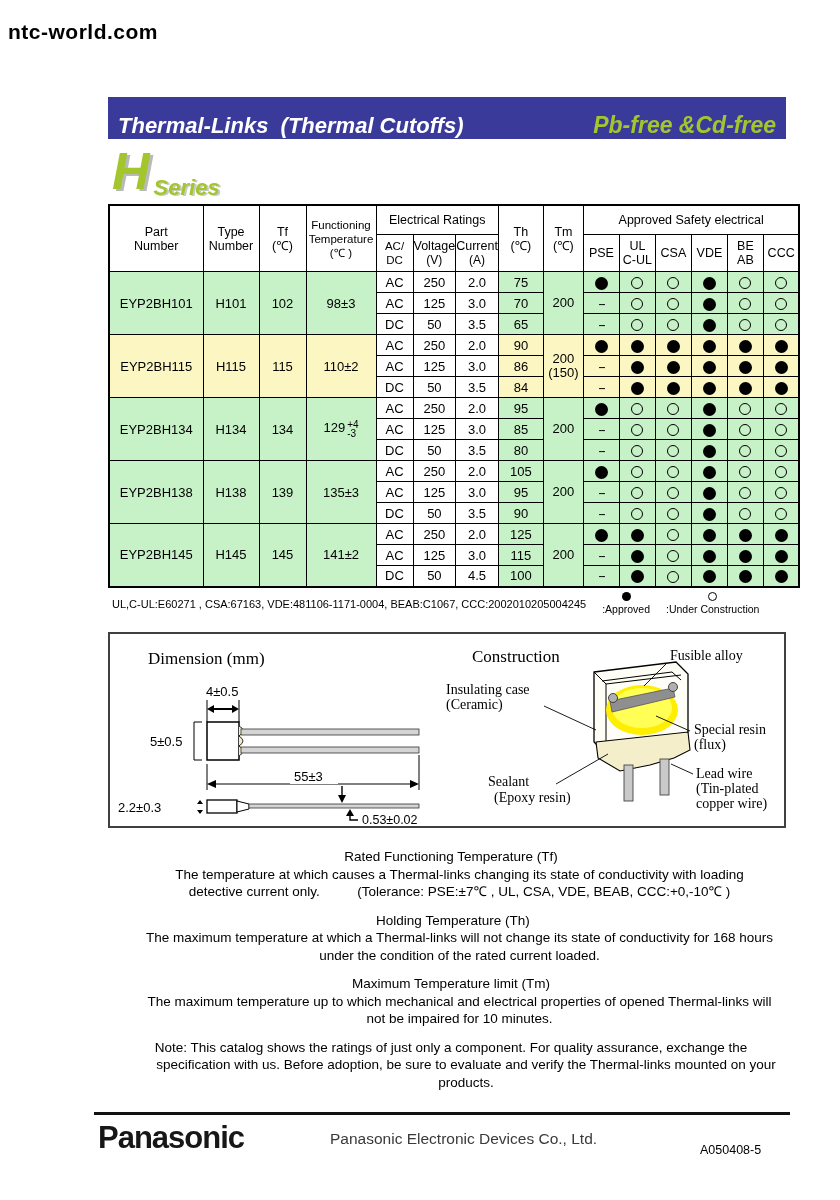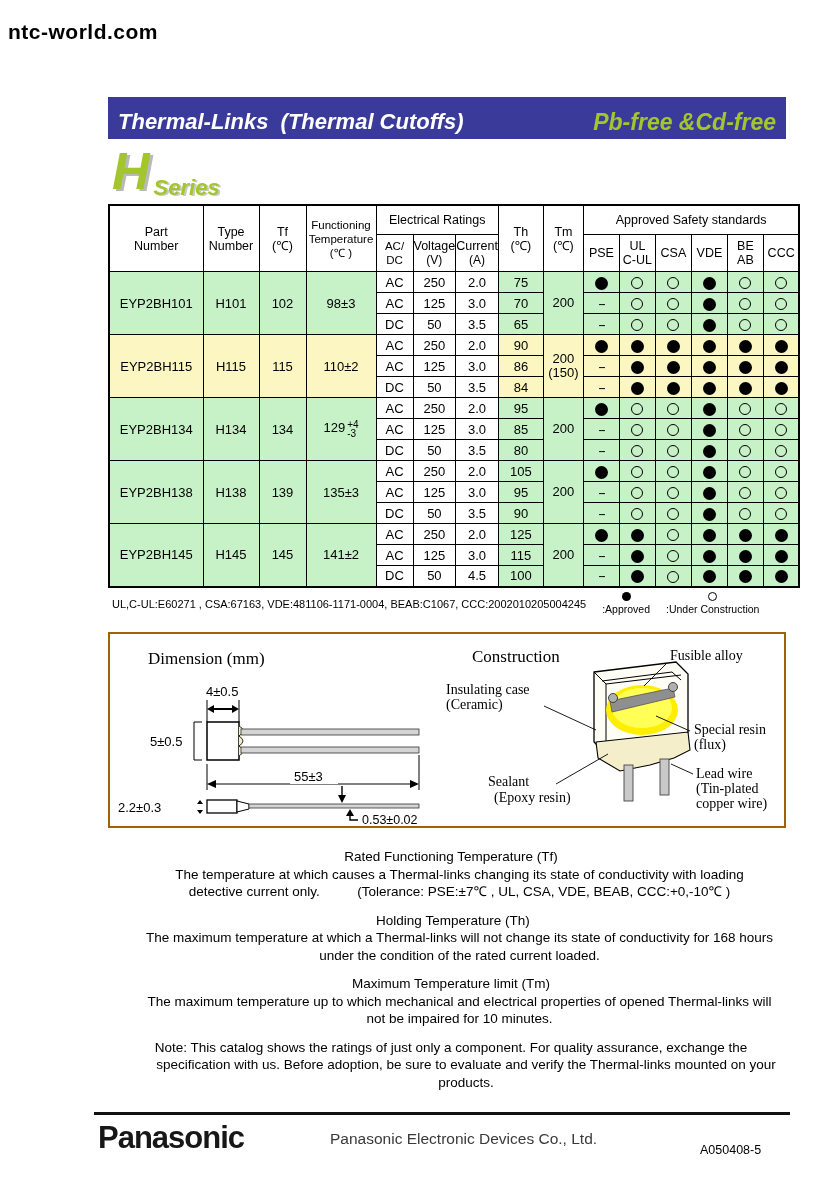--- a/index.html
+++ b/index.html
@@ -2,22 +2,22 @@
 <html style="--banner-bg: #3a3a9a; --accent-green: #a3c62d; --row-green: #c7f2c7; --row-yellow: #fcf6c2;"><head>
 <meta charset="utf-8">
 <style>
   html,body{margin:0;padding:0;background:#fff;}
   .page{position:relative;width:840px;height:1200px;background:#fff;
         font-family:"Liberation Sans",sans-serif;color:#000;overflow:hidden;margin-top:12px;}
 
   .watermark{position:absolute;left:8px;top:8px;font-size:21px;font-weight:bold;letter-spacing:0.5px;}
 
   .banner{position:absolute;left:108px;top:85px;width:678px;height:42px;
-          background:var(--banner-bg,#3a3a9a);display:flex;align-items:flex-start;
-          justify-content:space-between;padding:12px 10px;box-sizing:border-box;}
+          background:var(--banner-bg,#3a3a9a);display:flex;align-items:flex-end;
+          justify-content:space-between;padding:0 10px;box-sizing:border-box;}
   .banner-title{color:#fff;font-style:italic;font-weight:bold;font-size:22px;white-space:pre;}
   .banner-badge{color:var(--accent-green,#a3c62d);font-style:italic;font-weight:bold;font-size:23px;white-space:pre;}
 
   .series{position:absolute;left:112px;top:133px;}
   .series .h-letter{font-size:52px;font-style:italic;font-weight:bold;
         color:var(--accent-green,#a3c62d);text-shadow:3px 2px 0 #b9b9b9;line-height:1;}
   .series .series-label{font-size:22px;font-style:italic;font-weight:bold;
         color:var(--accent-green,#a3c62d);text-shadow:2px 1px 0 #c9c9c9;margin-left:4px;
         position:relative;top:6px;}
 
@@ -44,21 +44,21 @@
   .c.open{width:10px;height:10px;border:1.5px solid #000;background:transparent;}
   .c.sm.filled{width:9px;height:9px;}
   .c.sm.open{width:7px;height:7px;border-width:1.2px;}
   td .dash{font-size:12px;letter-spacing:-1px;}
 
   .footnote{position:absolute;left:112px;top:580px;width:680px;font-size:11px;
         display:flex;align-items:center;gap:16px;white-space:nowrap;}
   .legend-item{display:flex;align-items:center;gap:2px;font-size:10.5px;flex-direction:column;}
 
   .dimbox{position:absolute;left:108px;top:620px;width:678px;height:196px;
-        border:2px solid #a16207;box-sizing:border-box;background:#fff;}
+        border:2px solid #404040;box-sizing:border-box;background:#fff;}
   .dimbox svg{position:absolute;top:0;}
   .svg-dim{left:0;}
   .svg-con{left:334px;}
   .serif-t{font-family:"Liberation Serif",serif;}
 
   .sections{position:absolute;left:98px;top:836px;width:706px;font-size:13.5px;line-height:17.5px;}
   .section{margin-bottom:11px;text-align:center;}
   .section .sec-title{white-space:pre-wrap;}
   .section .sec-line{padding-left:17px;white-space:pre-wrap;}
   .section.note .sec-line{padding-left:30px;}
@@ -112,21 +112,21 @@
           <th rowspan="2">Tf
 (℃)</th>
           <th rowspan="2" style="font-size: 11.5px;">Functioning
 Temperature
 (℃ )</th>
           <th colspan="3">Electrical Ratings</th>
           <th rowspan="2">Th
 (℃)</th>
           <th rowspan="2">Tm
 (℃)</th>
-          <th colspan="6">Approved  Safety standards</th>
+          <th colspan="6">Approved  Safety electrical</th>
         </tr>
         <tr class="hrow2">
           <th style="font-size: 11.5px;">AC/
 DC</th>
           <th class="small-h"><span>Voltage</span><div class="unit">(V)</div></th>
           <th class="small-h"><span>Current</span><div class="unit">(A)</div></th>
           <th class="safety-col">PSE</th>
           <th class="safety-col">UL
 C-UL</th>
           <th class="safety-col">CSA</th>

